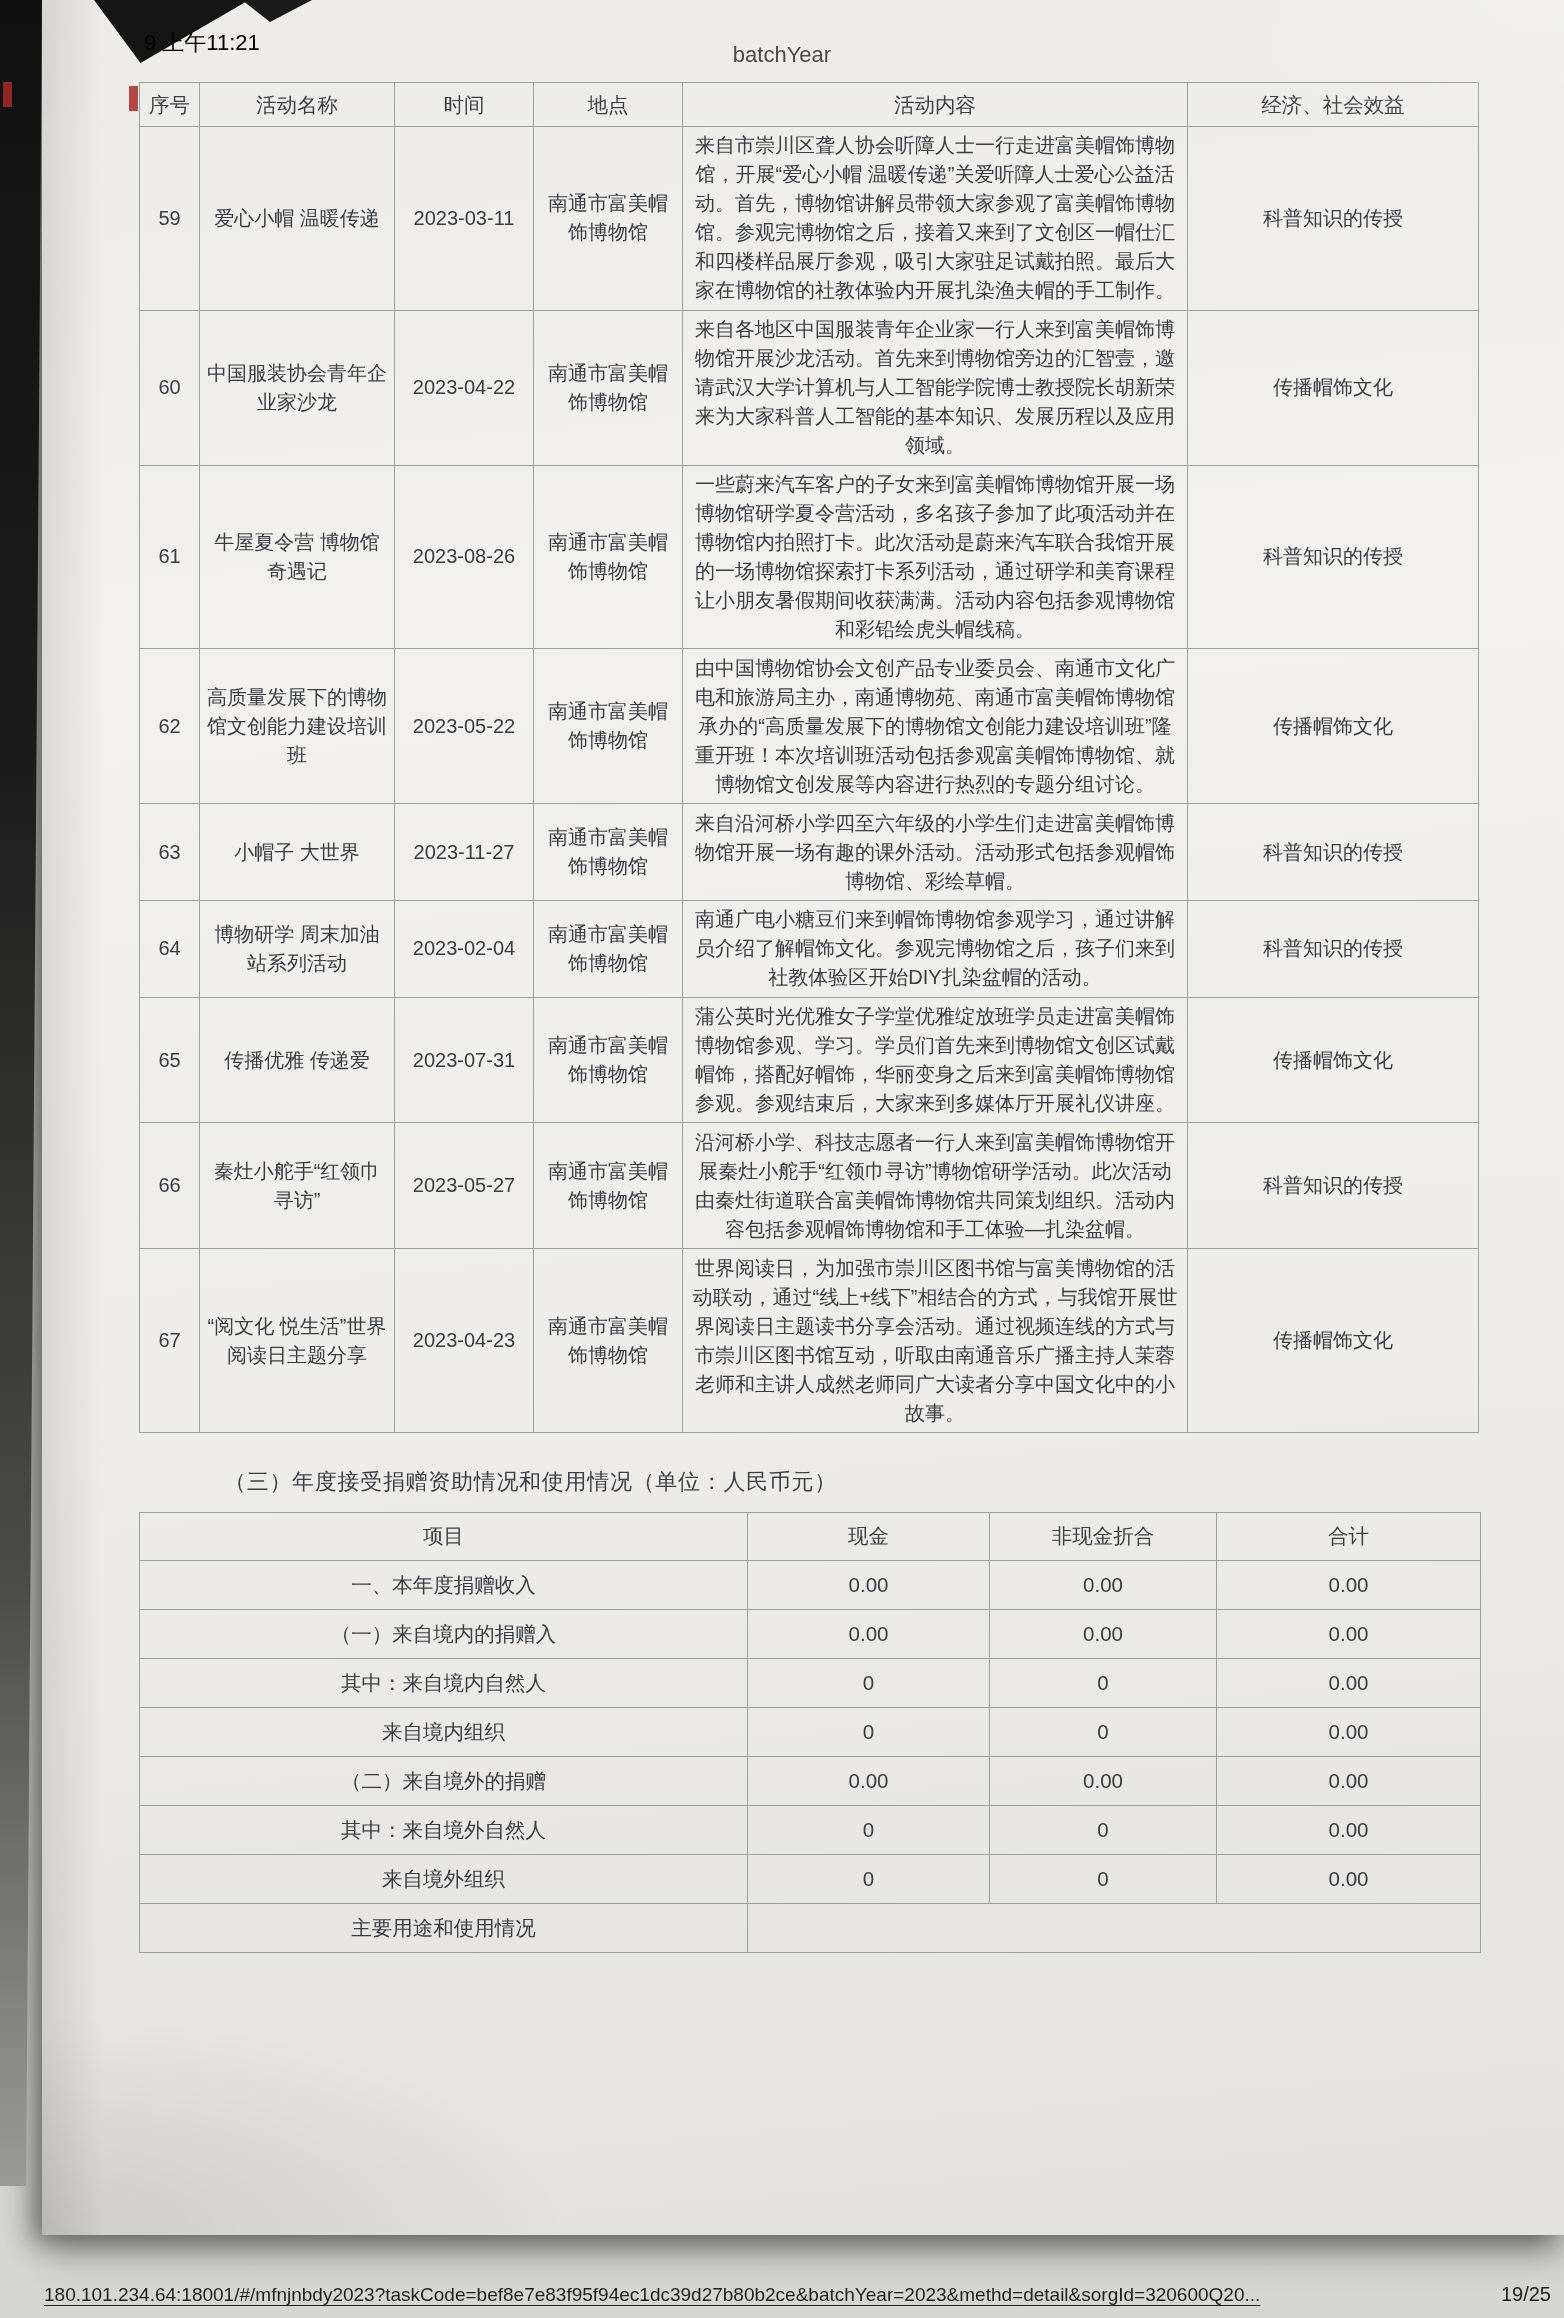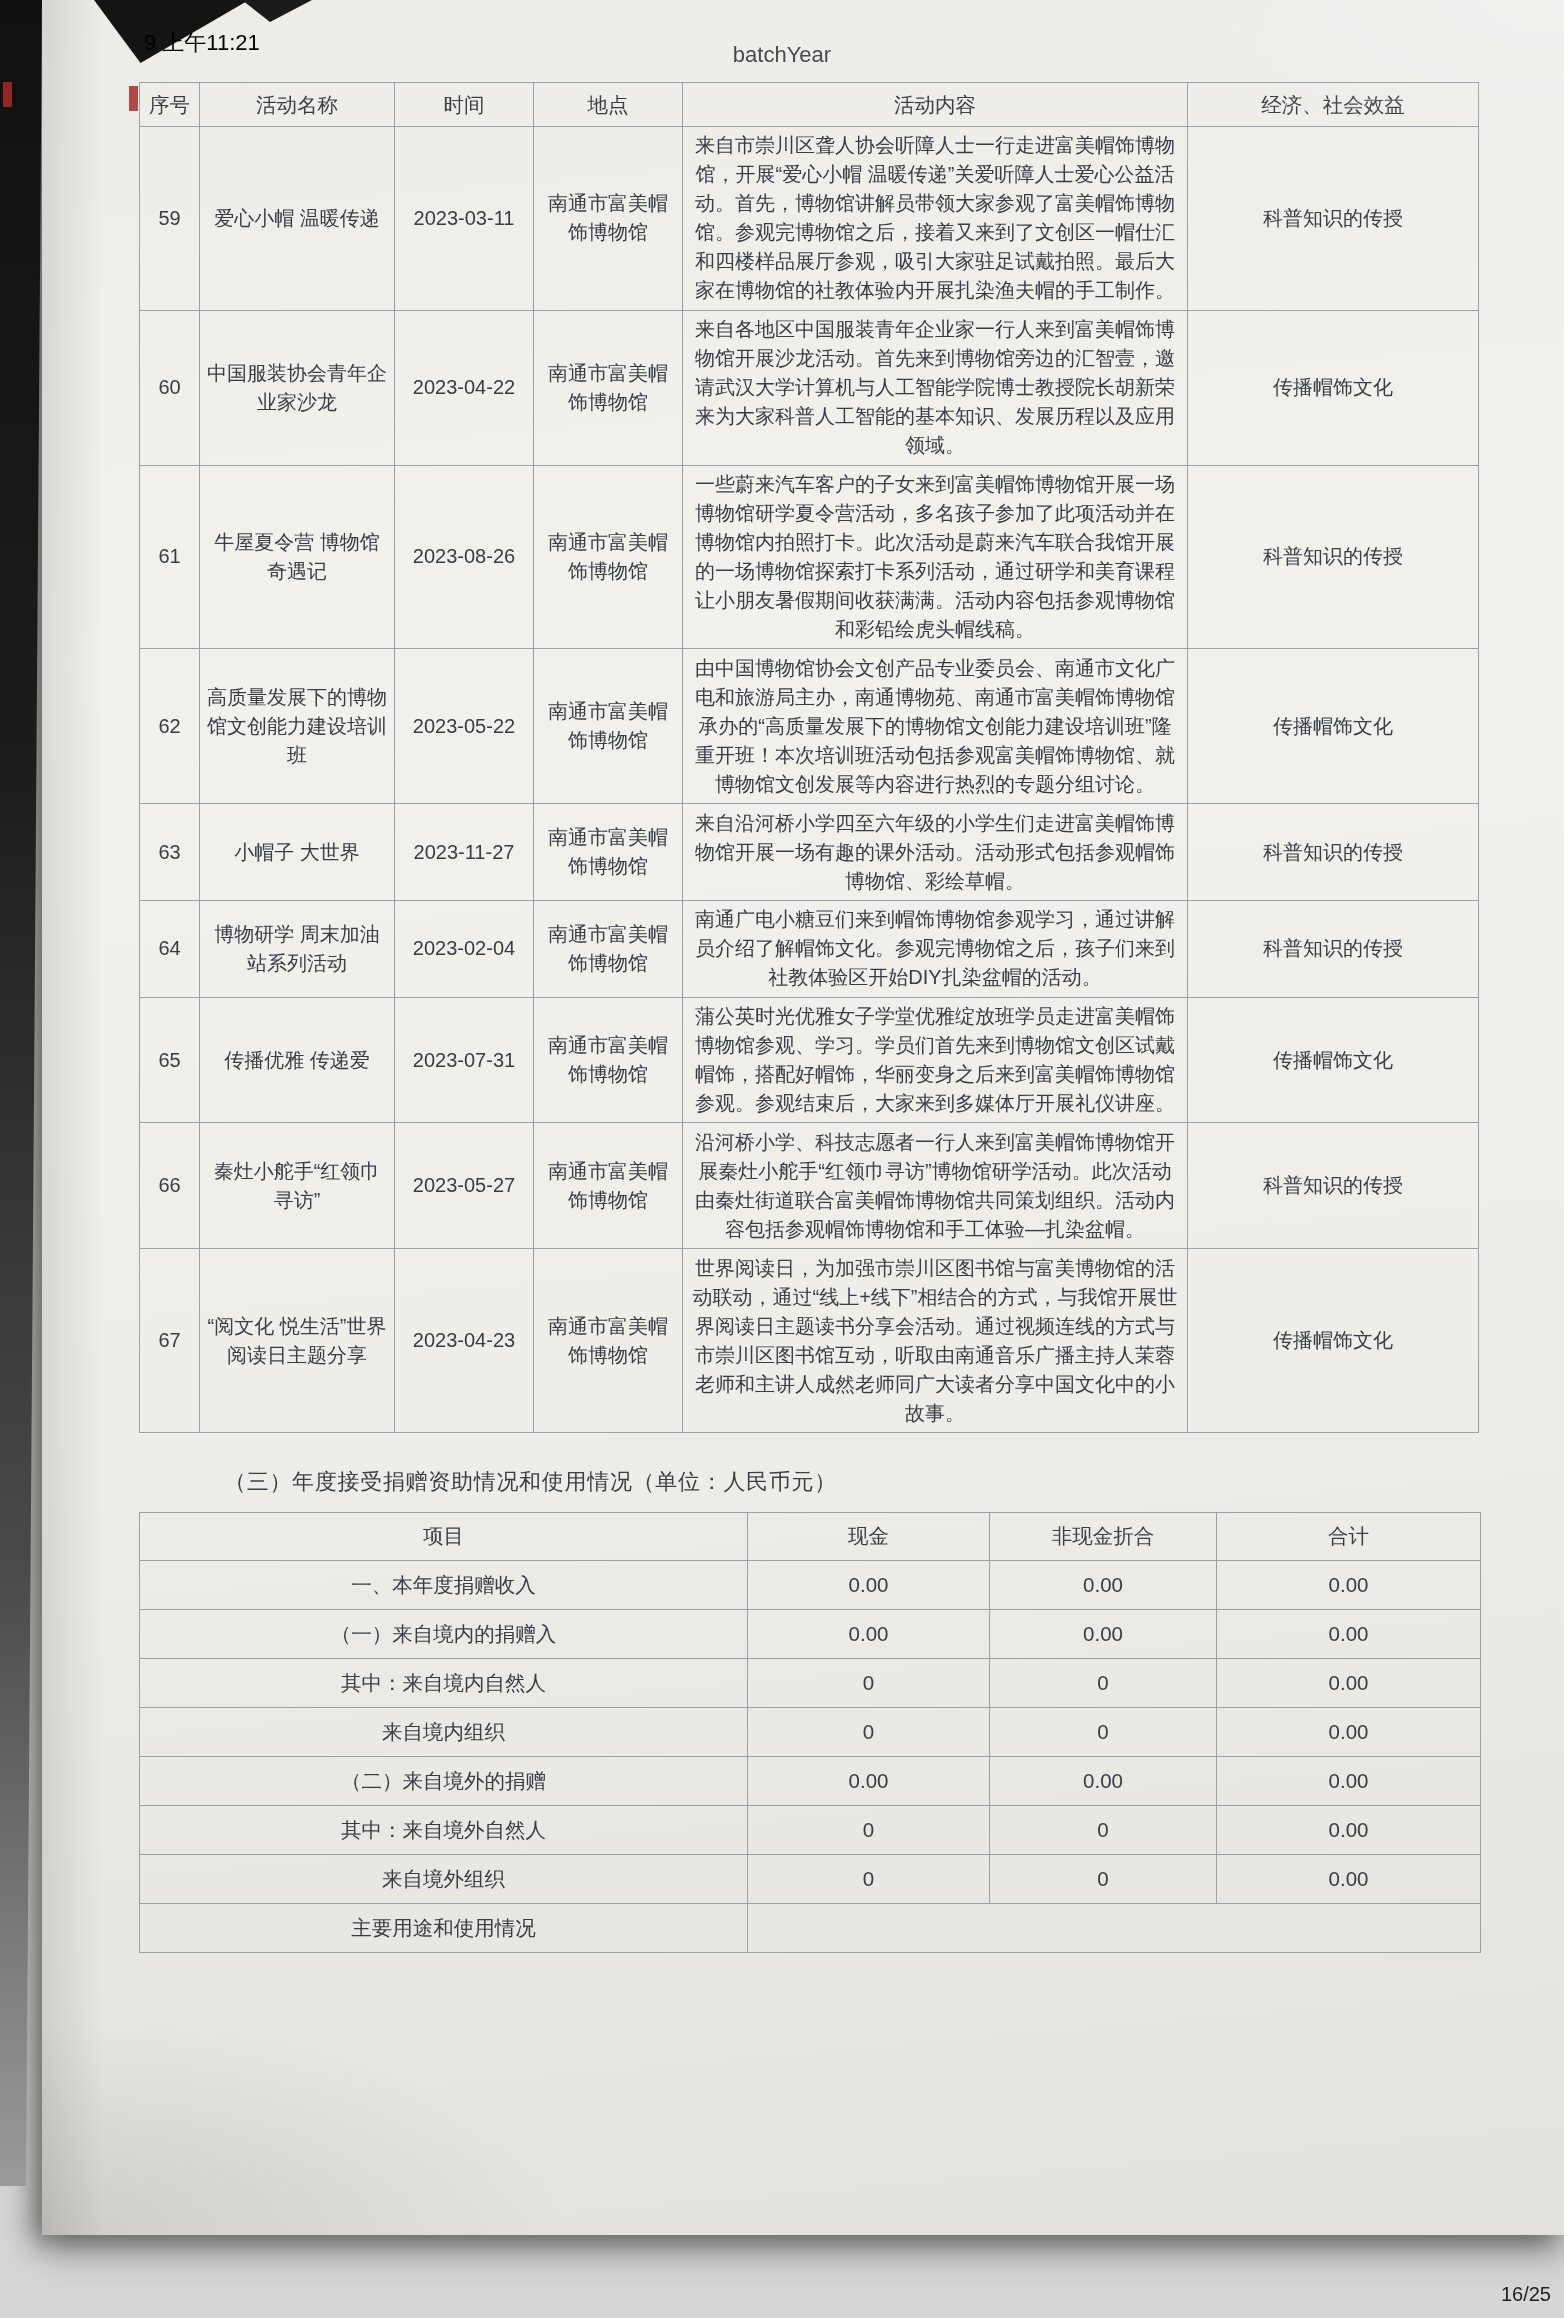--- a/index.html
+++ b/index.html
@@ -240,15 +240,16 @@
 
   <div class="edge-strip"></div>
   <div class="corner-wedge"></div>
   <div class="corner-wedge2"></div>
   <div class="red-mark m1"></div>
   <div class="red-mark m2"></div>
 
   <div class="status-time">9 上午11:21</div>
   <div class="page-title">batchYear</div>
 
-  <div class="footer-page">16/25</div>
+  <div class="footer-url">180.101.234.64:18001/#/mfnjnbdy2023?taskCode=bef8e7e83f95f94ec1dc39d27b80b2ce&amp;batchYear=2023&amp;methd=detail&amp;sorgId=320600Q20...</div>
+  <div class="footer-page">19/25</div>
 </div>
 
 
 </body></html>

